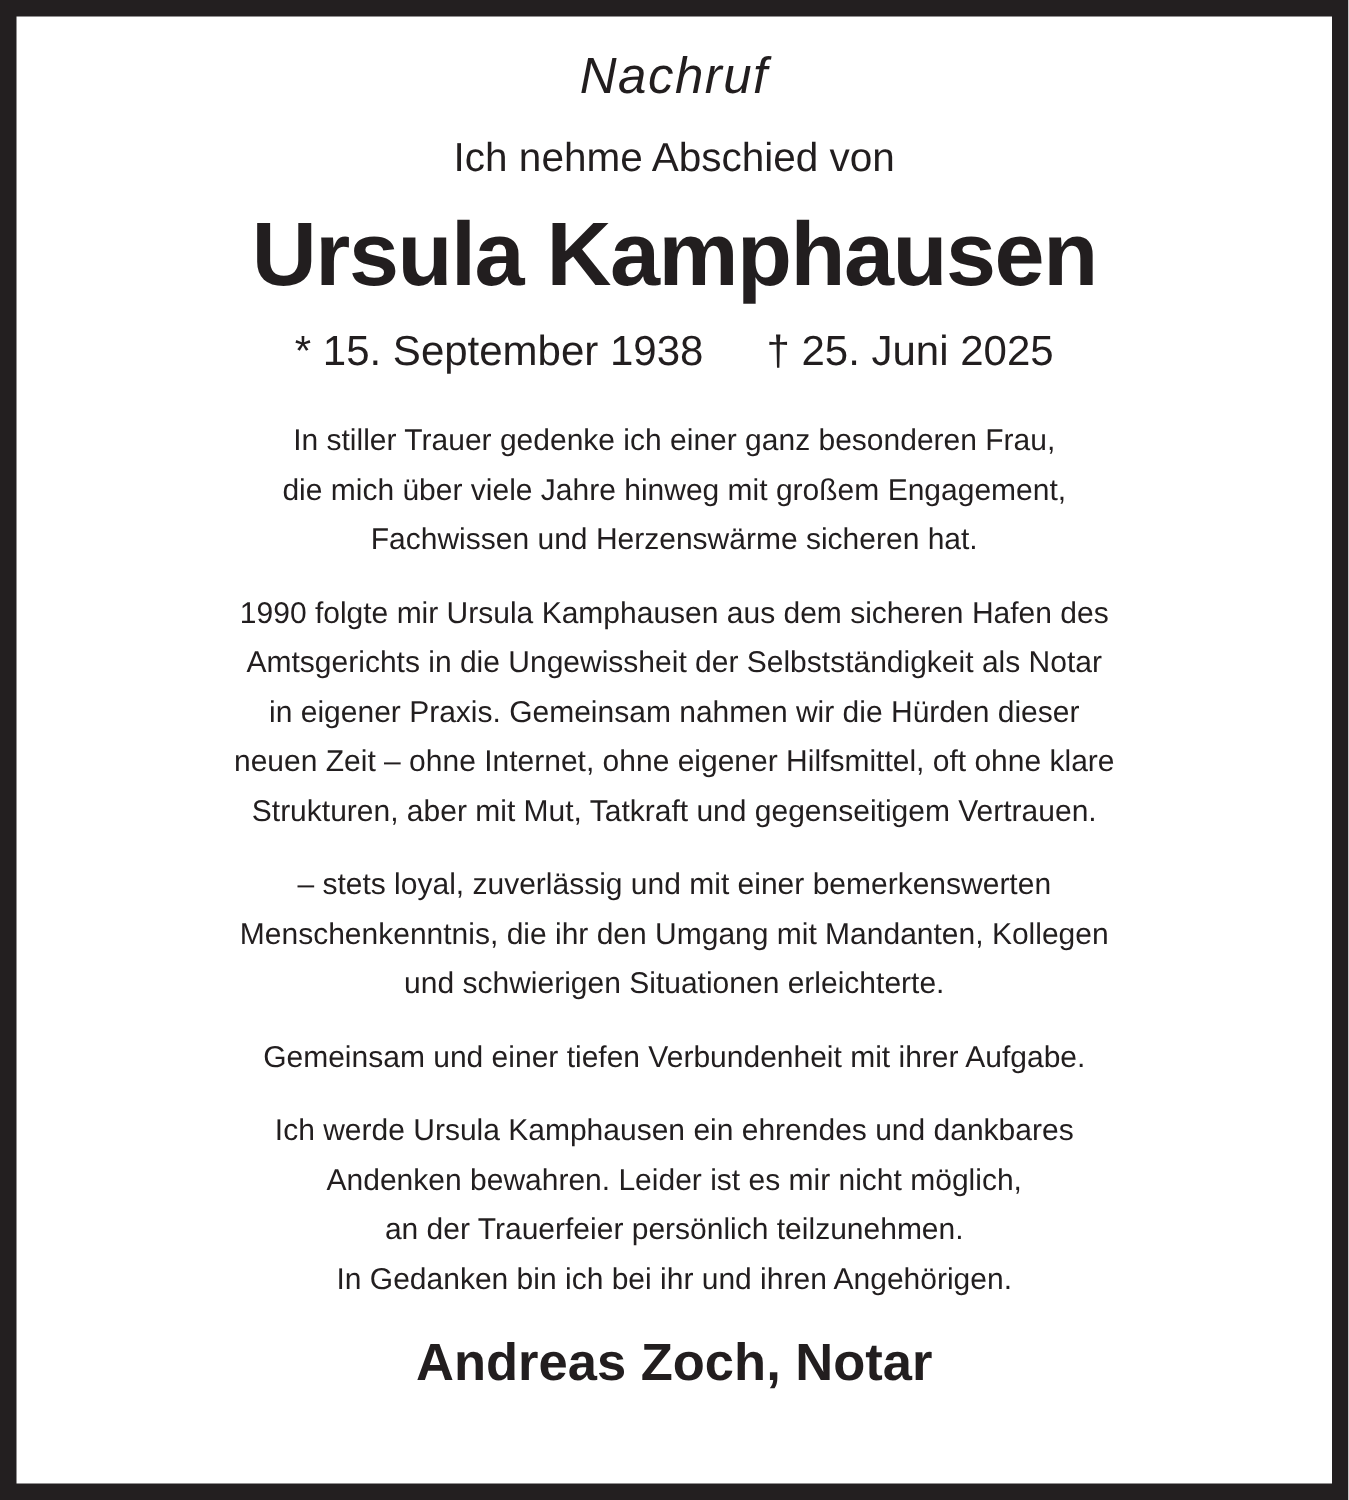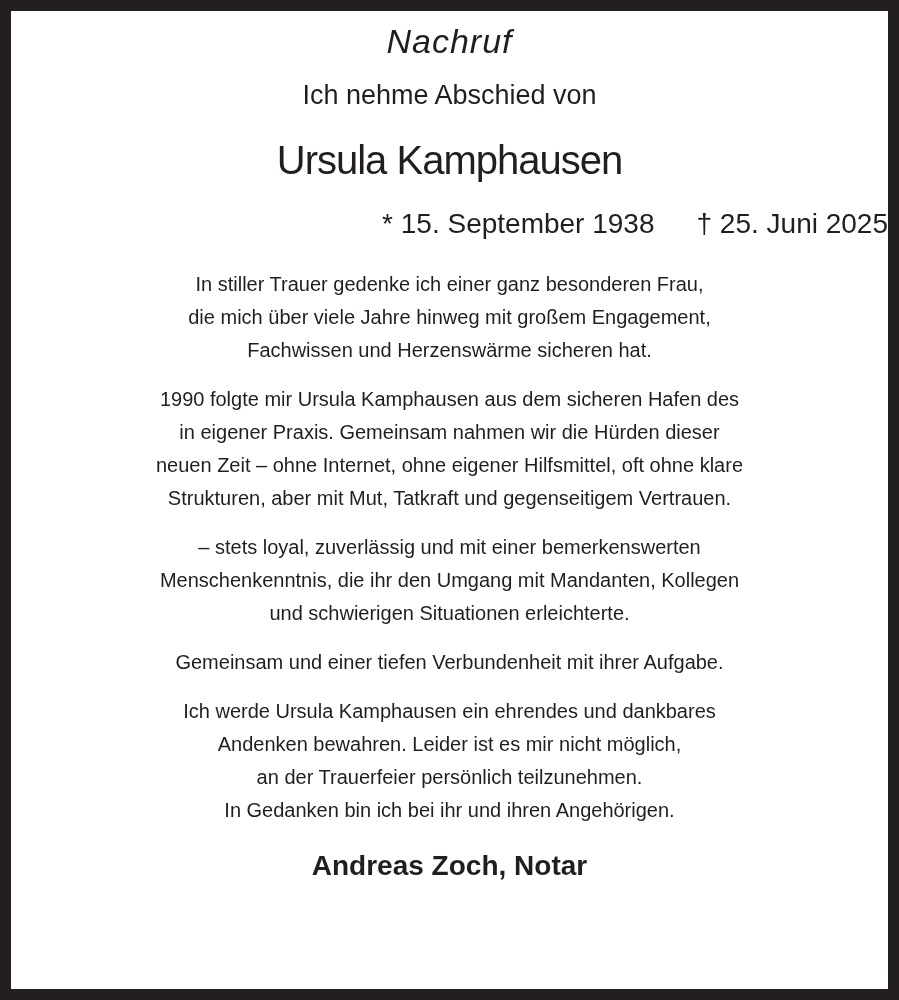--- a/index.html
+++ b/index.html
@@ -15,68 +15,68 @@
     color: #221e1f;
   }
   .frame {
     box-sizing: border-box;
     width: 899px;
     height: 1000px;
     border: 11px solid #231f20;
     background: #ffffff;
     overflow: hidden;
     text-align: center;
-    padding-top: 8px;
+    padding-top: 18px;
   }
   .title {
     font-size: 34px;
     line-height: 44px;
     font-style: italic;
     font-weight: 400;
     letter-spacing: 1px;
   }
   .intro {
     margin-top: 15px;
     font-size: 27px;
     line-height: 34px;
     font-weight: 400;
     text-align: center;
   }
   .name {
     margin-top: 10px;
-    font-size: 40px;
+    font-size: 60px;
     line-height: 76px;
-    font-weight: 400;
+    font-weight: 700;
     letter-spacing: -1px;
   }
   .dates {
     margin-top: 8px;
     font-size: 28px;
     line-height: 36px;
     display: flex;
-    justify-content: flex-end;
+    justify-content: center;
     gap: 42px;
     white-space: nowrap;
   }
   .bodytext {
     margin-top: 26px;
     font-size: 20px;
   }
   .para {
     margin: 0 0 16px 0;
     padding: 0;
   }
   .line {
     display: block;
     line-height: 33px;
     white-space: nowrap;
   }
   .signature {
     margin-top: 22px;
-    font-size: 28px;
+    font-size: 35px;
     line-height: 34px;
     font-weight: 700;
   }
 </style>
 </head>
 <body>
 
 <div class="frame">
 
   <div class="title">Nachruf</div>
@@ -93,20 +93,21 @@
   <div class="bodytext">
 
     <p class="para">
       <span class="line">In stiller Trauer gedenke ich einer ganz besonderen Frau,</span>
       <span class="line">die mich über viele Jahre hinweg mit großem Engagement,</span>
       <span class="line">Fachwissen und Herzenswärme sicheren hat.</span>
     </p>
 
     <p class="para">
       <span class="line">1990 folgte mir Ursula Kamphausen aus dem sicheren Hafen des</span>
+      <span class="line">Amtsgerichts in die Ungewissheit der Selbstständigkeit als Notar</span>
       <span class="line">in eigener Praxis. Gemeinsam nahmen wir die Hürden dieser</span>
       <span class="line">neuen Zeit – ohne Internet, ohne eigener Hilfsmittel, oft ohne klare</span>
       <span class="line">Strukturen, aber mit Mut, Tatkraft und gegenseitigem Vertrauen.</span>
     </p>
 
     <p class="para">
       <span class="line">– stets loyal, zuverlässig und mit einer bemerkenswerten</span>
       <span class="line">Menschenkenntnis, die ihr den Umgang mit Mandanten, Kollegen</span>
       <span class="line">und schwierigen Situationen erleichterte.</span>
     </p>

